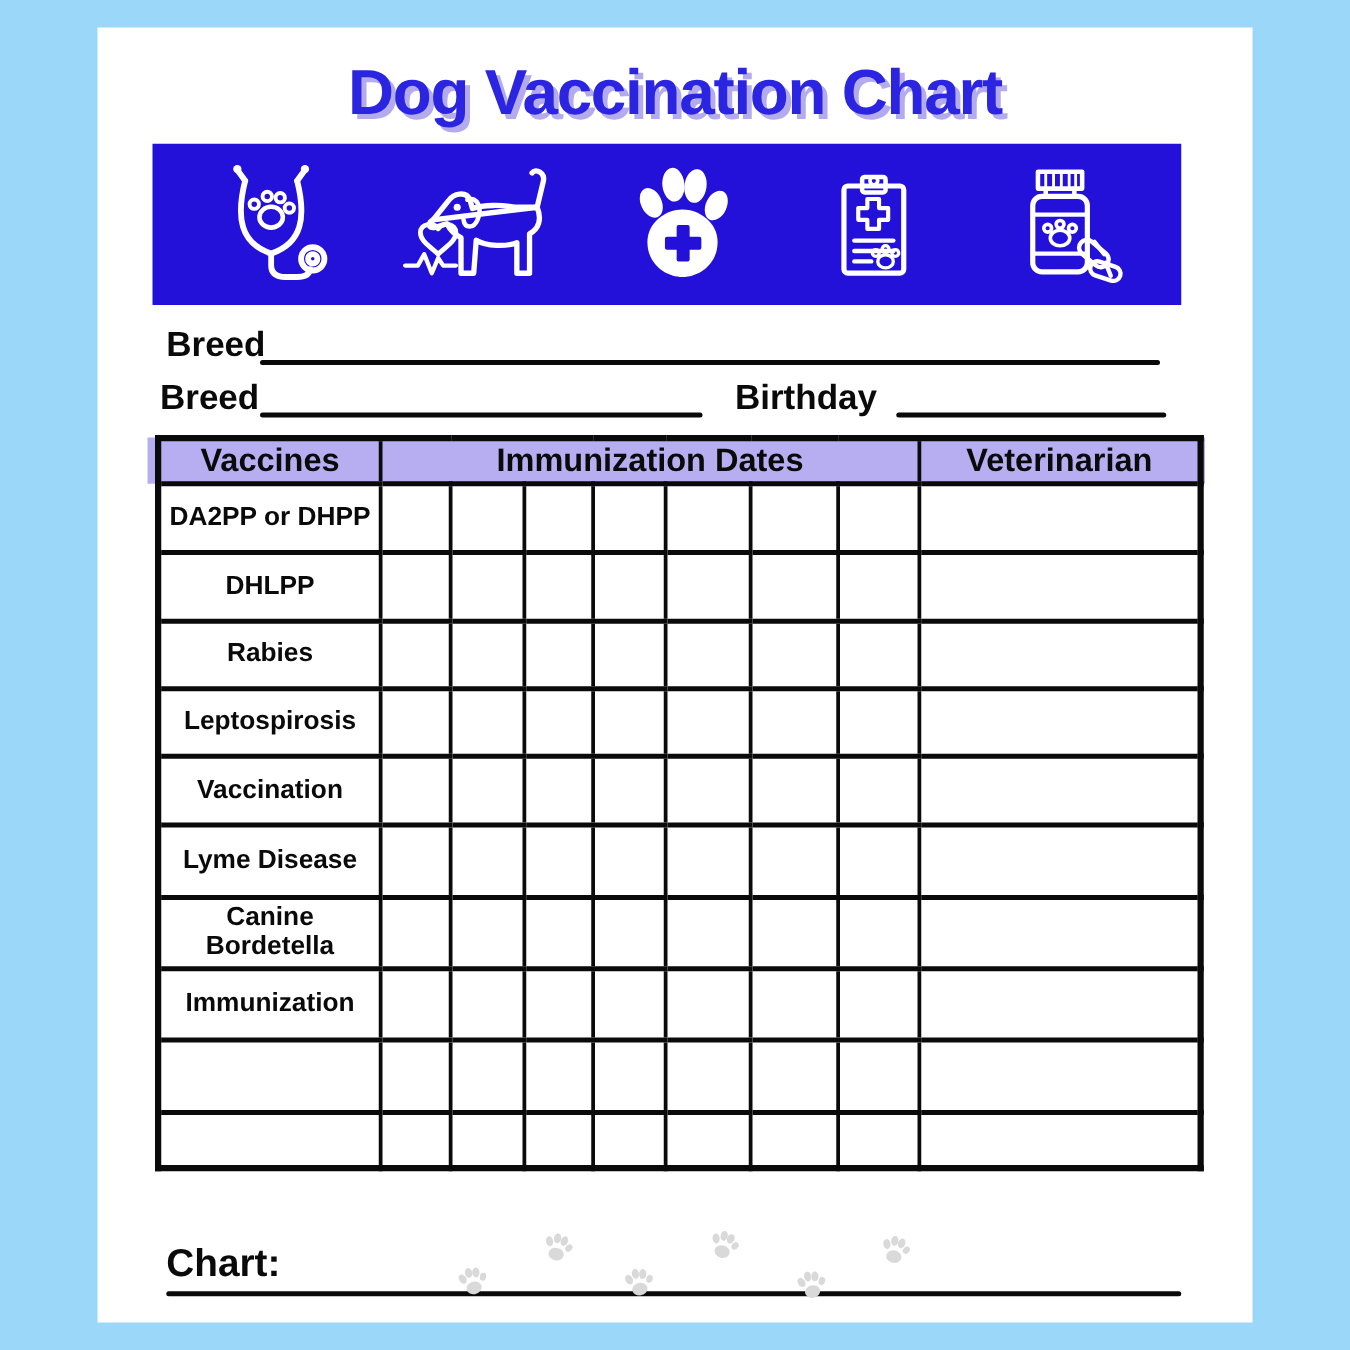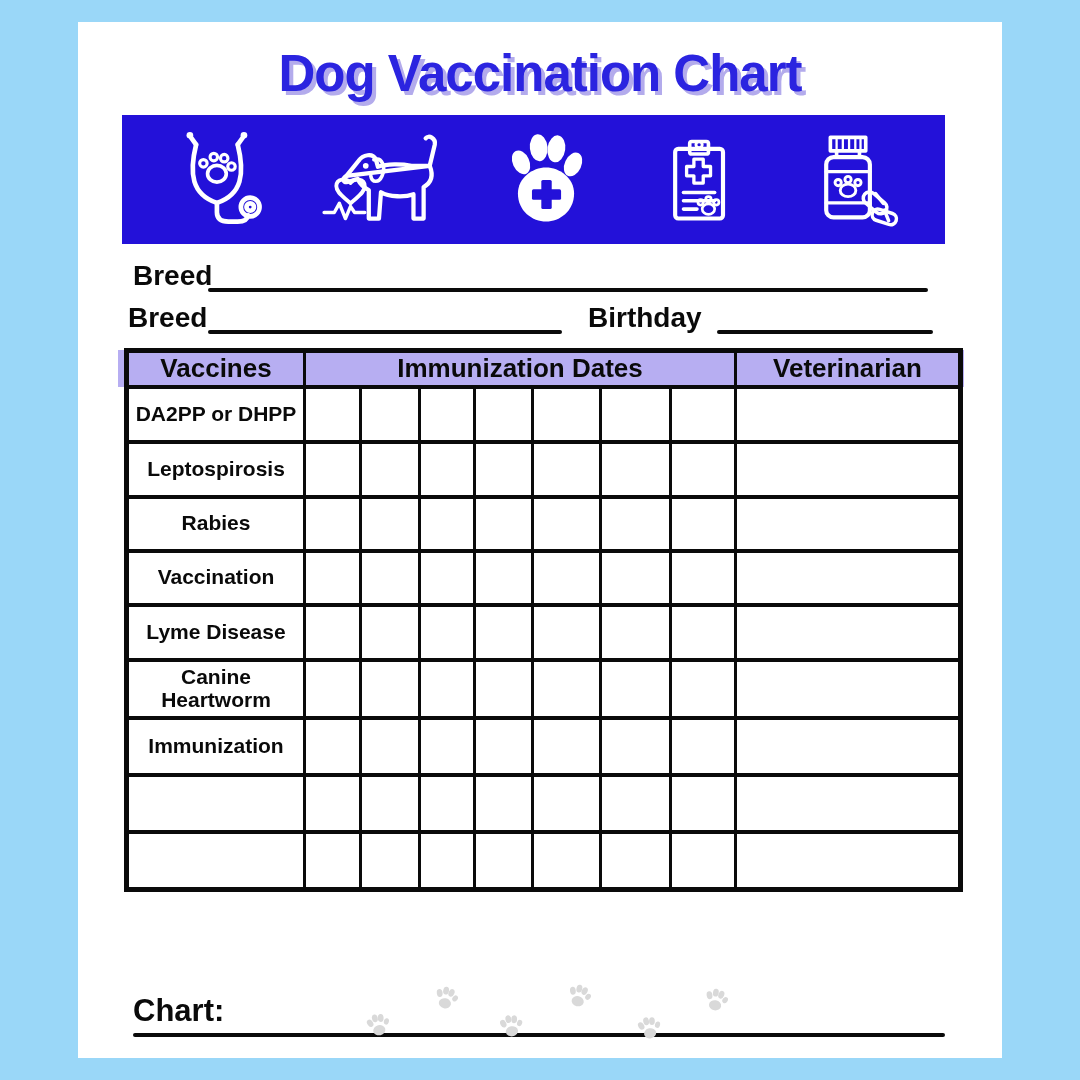--- a/index.html
+++ b/index.html
@@ -206,46 +206,57 @@
       <td></td>
       <td></td>
       <td></td>
       <td></td>
       <td></td>
       <td></td>
       <td></td>
       <td></td>
     </tr>
 
+    <tr>
+      <td class="vaccine-cell">DHLPP</td>
+      <td></td>
+      <td></td>
+      <td></td>
+      <td></td>
+      <td></td>
+      <td></td>
+      <td></td>
+      <td></td>
+    </tr>
+
+    <tr>
+      <td class="vaccine-cell">Rabies</td>
+      <td></td>
+      <td></td>
+      <td></td>
+      <td></td>
+      <td></td>
+      <td></td>
+      <td></td>
+      <td></td>
+    </tr>
 
     <tr>
       <td class="vaccine-cell">Leptospirosis</td>
       <td></td>
       <td></td>
       <td></td>
       <td></td>
       <td></td>
       <td></td>
       <td></td>
       <td></td>
     </tr>
 
     <tr>
-      <td class="vaccine-cell">Rabies</td>
-      <td></td>
-      <td></td>
-      <td></td>
-      <td></td>
-      <td></td>
-      <td></td>
-      <td></td>
-      <td></td>
-    </tr>
-
-    <tr>
       <td class="vaccine-cell">Vaccination</td>
       <td></td>
       <td></td>
       <td></td>
       <td></td>
       <td></td>
       <td></td>
       <td></td>
       <td></td>
     </tr>
@@ -256,21 +267,21 @@
       <td></td>
       <td></td>
       <td></td>
       <td></td>
       <td></td>
       <td></td>
       <td></td>
     </tr>
 
     <tr>
-      <td class="vaccine-cell">Canine Heartworm</td>
+      <td class="vaccine-cell">Canine Bordetella</td>
       <td></td>
       <td></td>
       <td></td>
       <td></td>
       <td></td>
       <td></td>
       <td></td>
       <td></td>
     </tr>
 

